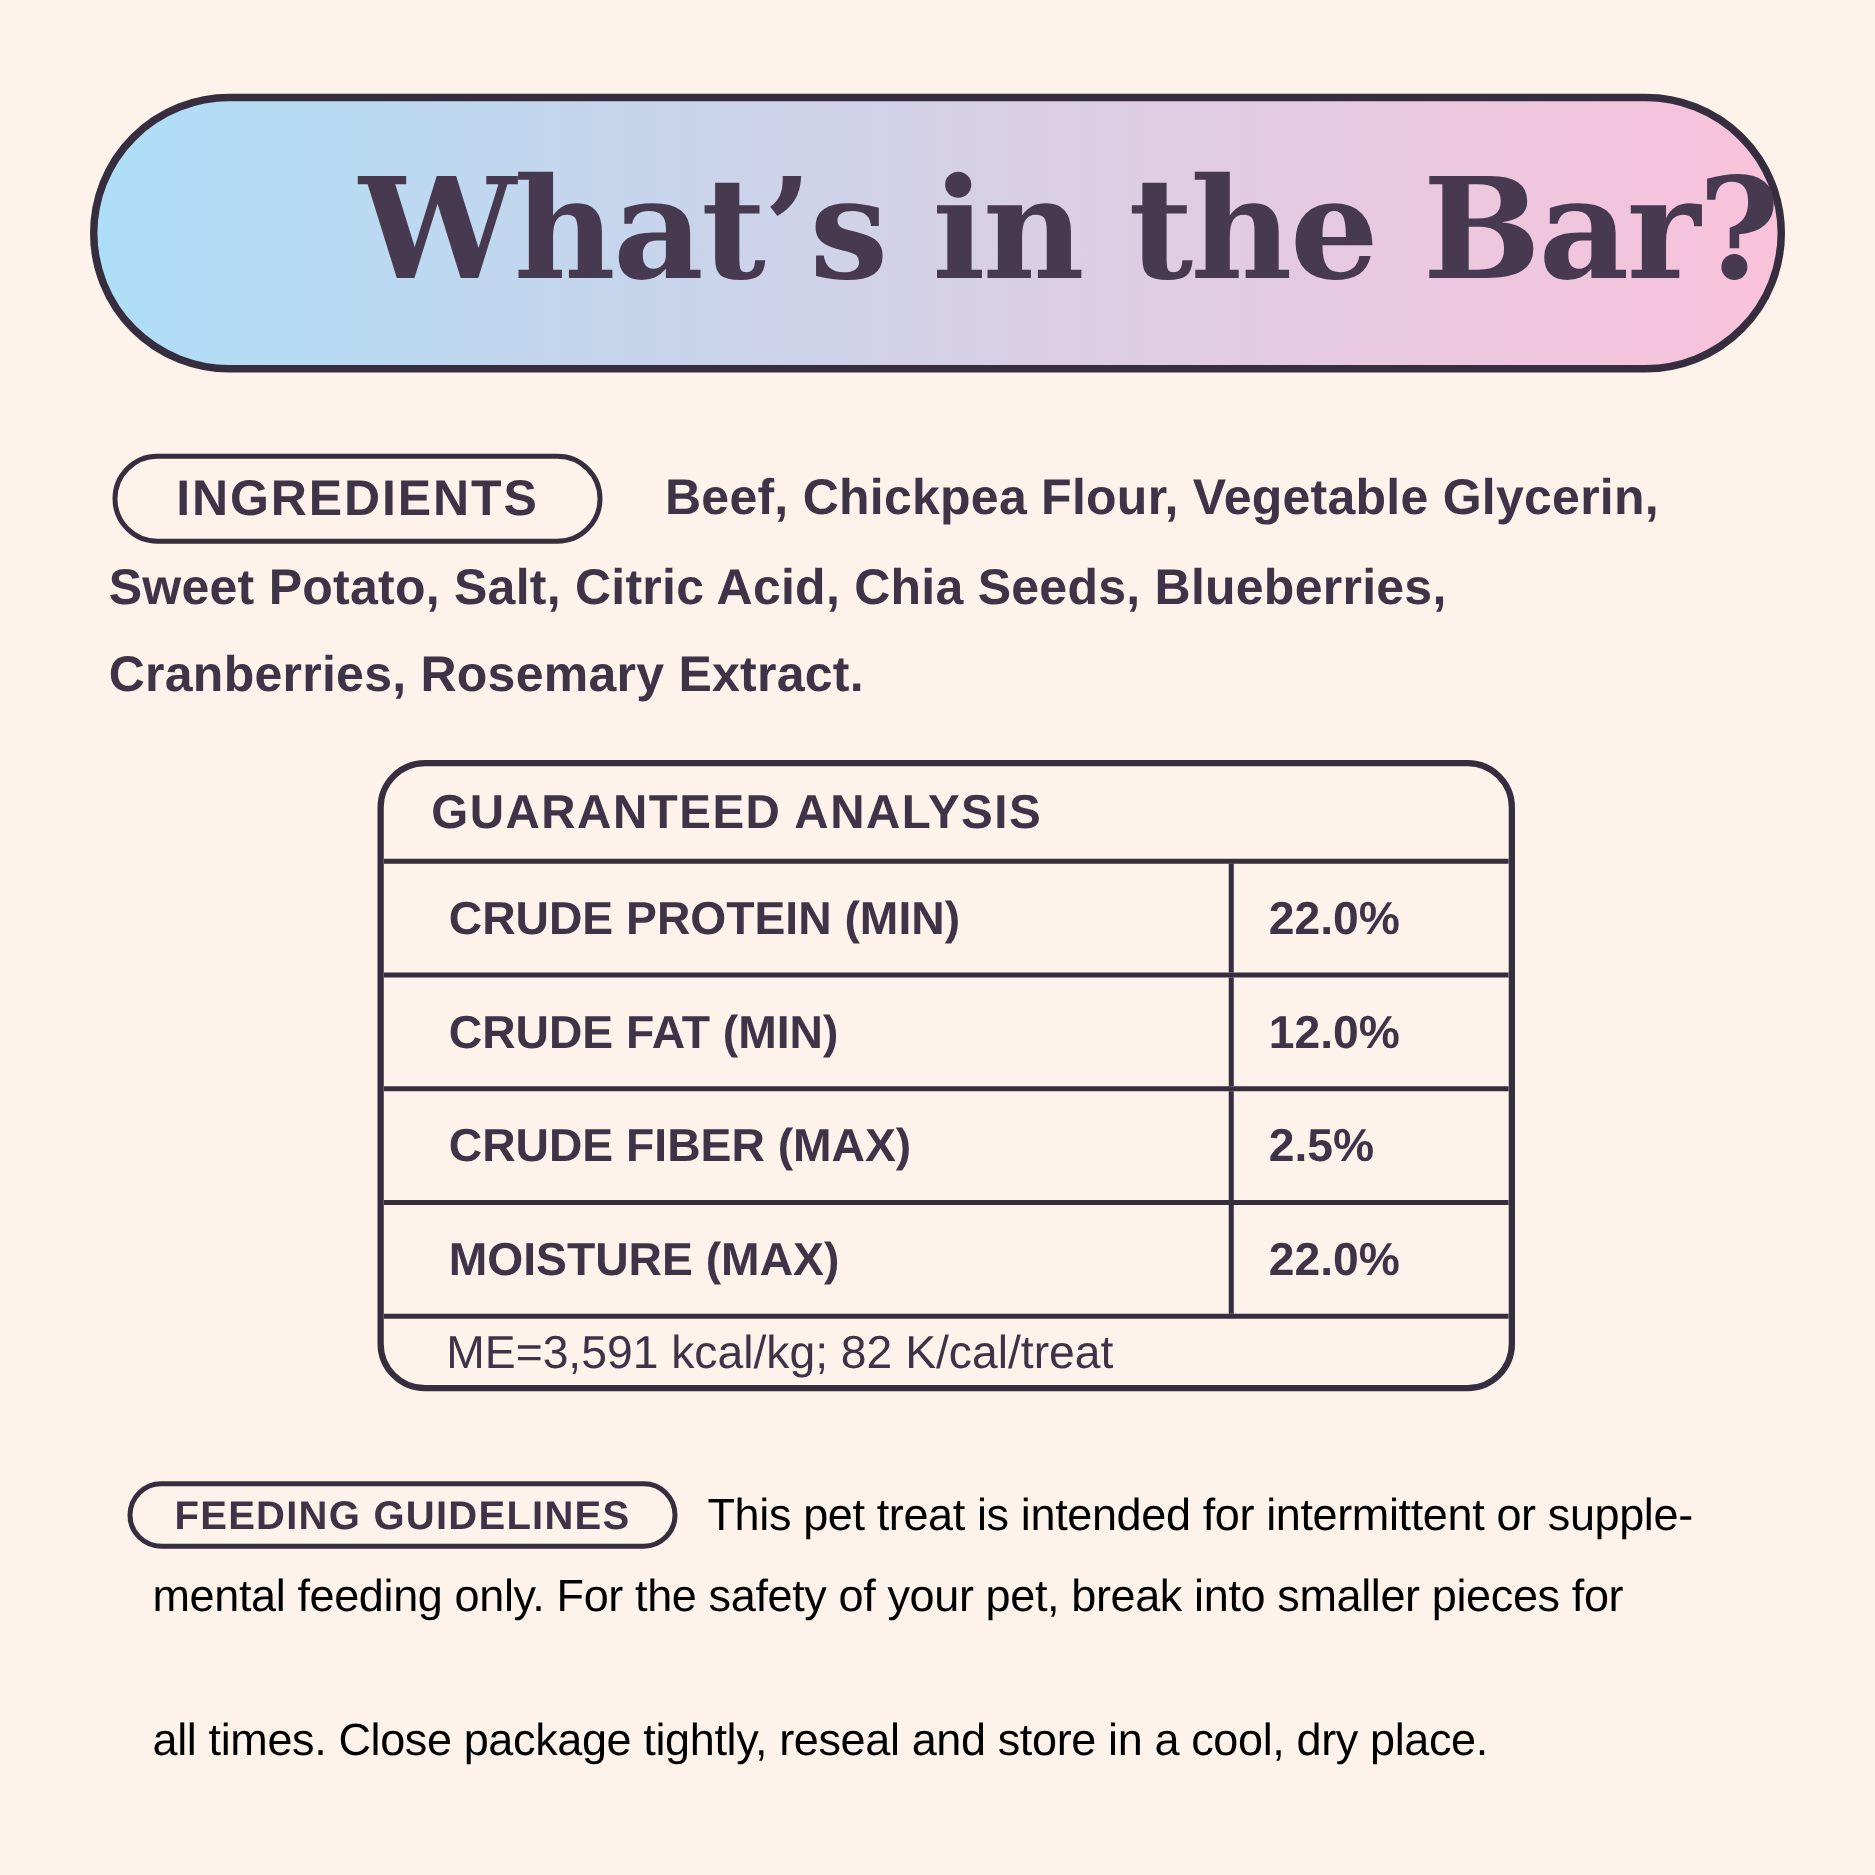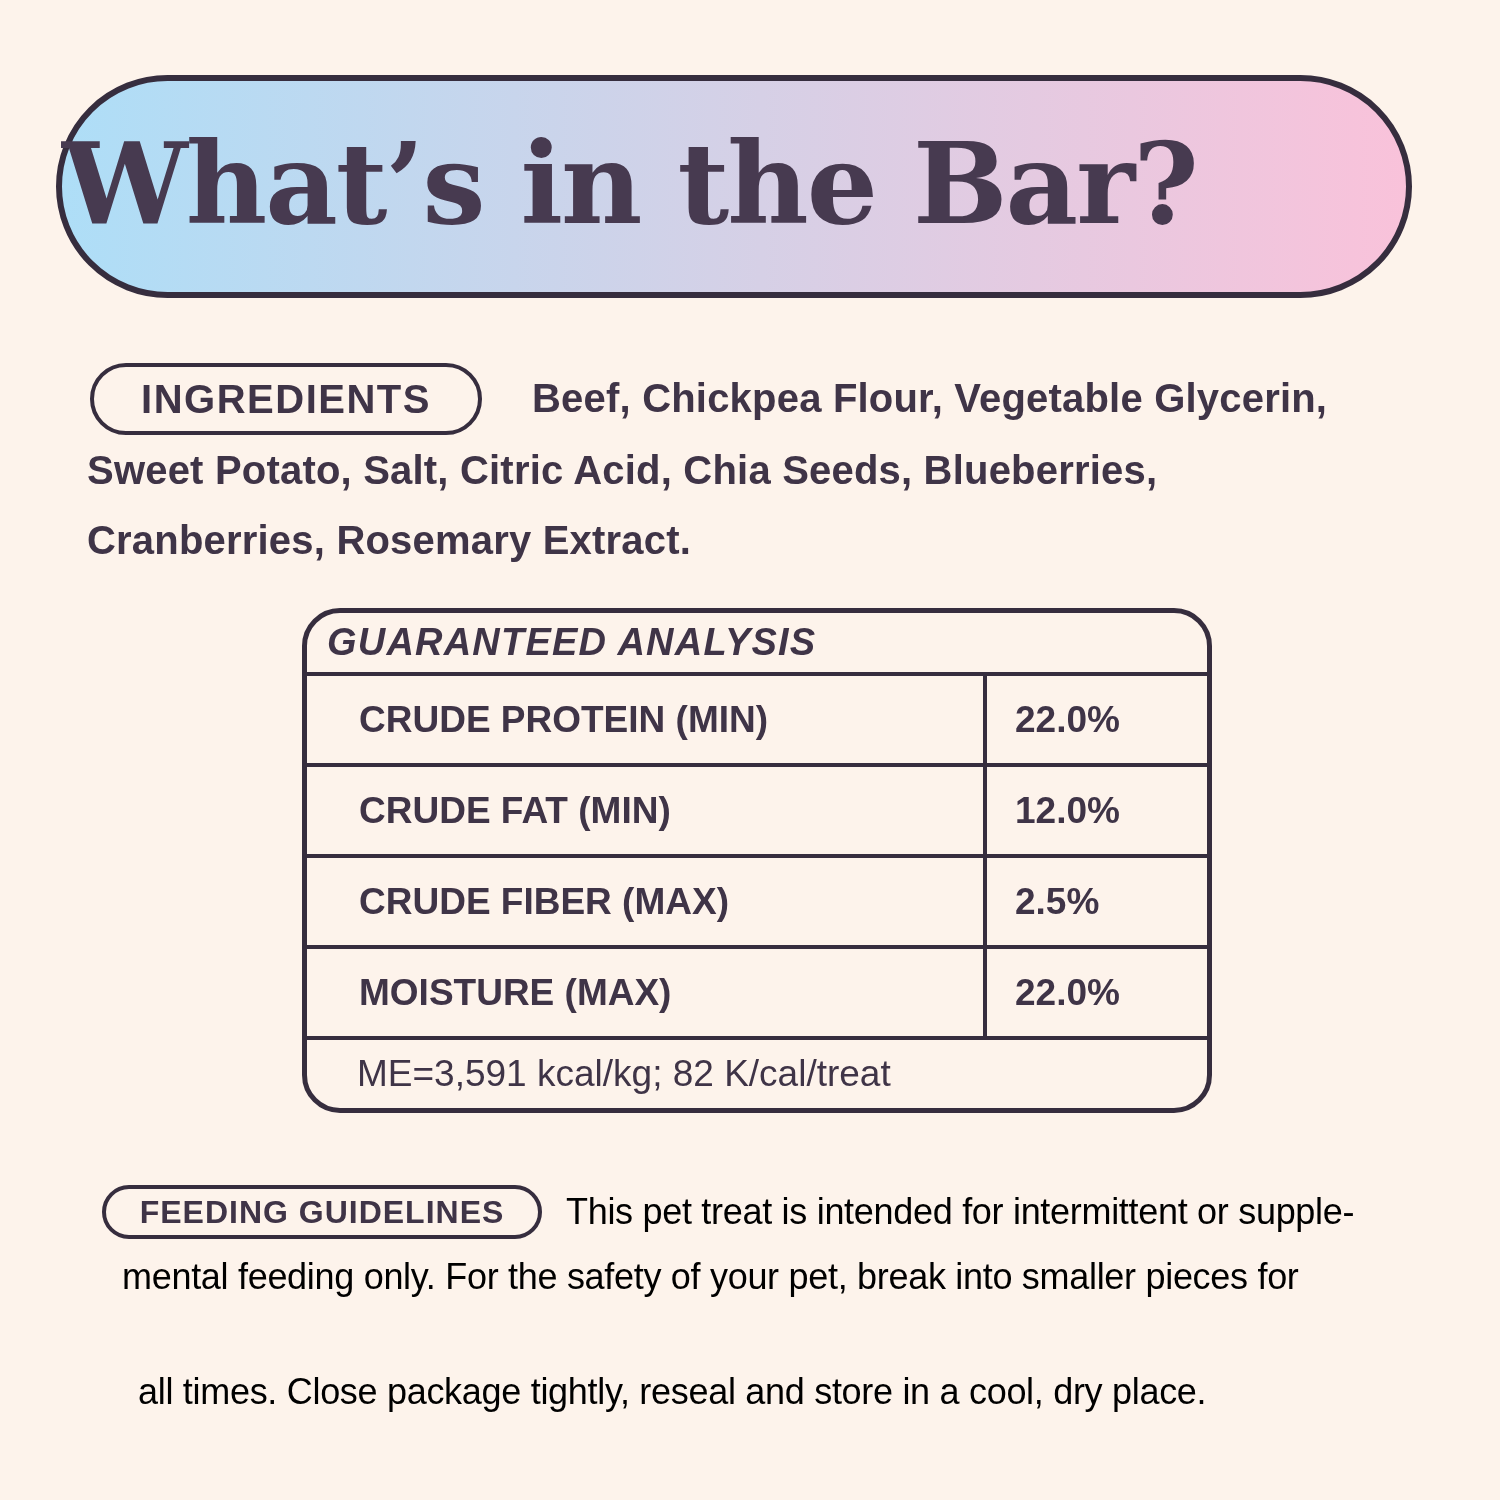--- a/index.html
+++ b/index.html
@@ -7,26 +7,26 @@
     position:relative;
     width:1500px;height:1500px;
     background:var(--background,#fdf3eb);
     font-family:"Liberation Sans",sans-serif;
     color:var(--ink,#3f3447);
     overflow:hidden;
   }
 
   
   .header-pill{
-    position:absolute;left:56px;top:75px;width:1356px;height:223px;
+    position:absolute;left:72px;top:75px;width:1356px;height:223px;
     box-sizing:border-box;
     border:6px solid var(--border,#362d3e);
     border-radius:112px;
     background:linear-gradient(90deg,var(--gradient_left,#aedef7) 0%,var(--gradient_mid,#d6d0e6) 52%,var(--gradient_right,#f9c2da) 100%);
-    display:flex;align-items:center;justify-content:flex-start;
+    display:flex;align-items:center;justify-content:flex-end;
   }
   .header-title{
     font-family:"DejaVu Serif",serif;
     font-weight:bold;
     font-size:112px;
     letter-spacing:-2px;
     color:#473a50;
     white-space:nowrap;
     padding-bottom:6px;
   }
@@ -46,36 +46,36 @@
   .text-line{position:absolute;white-space:nowrap;}
   .ing-line{font-size:40px;font-weight:bold;line-height:60px;height:60px;letter-spacing:0.2px;}
   .ing-line-1{left:532px;top:368px;}
   .ing-line-2{left:87px;top:440px;}
   .ing-line-3{left:87px;top:510px;}
 
   .feed-line{font-size:36px;font-weight:normal;line-height:52px;height:52px;letter-spacing:-0.3px;color:#000000;}
   .feed-line-1{left:566px;top:1186px;}
   .feed-line-2{left:122px;top:1251px;}
   .feed-line-3{left:122px;top:1311px;}
-  .feed-line-4{left:138px;top:1366px;}
+  .feed-line-4{left:122px;top:1366px;}
 
   
   .analysis-table{
     position:absolute;left:302px;top:608px;width:910px;height:505px;
     box-sizing:border-box;
     border:5px solid var(--border,#362d3e);
     border-radius:38px;
     display:flex;flex-direction:column;
     overflow:hidden;
   }
   .analysis-header{
-    flex:none;height:59px;
+    flex:none;height:74px;
     display:flex;align-items:center;
-    padding-left:20px;
-    font-size:38px;font-weight:bold;letter-spacing:1.2px;font-style:italic;
+    padding-left:38px;
+    font-size:38px;font-weight:bold;letter-spacing:1.2px;
   }
   .analysis-row{
     flex:none;height:91px;box-sizing:border-box;
     border-top:4px solid var(--border,#362d3e);
     display:flex;
   }
   .cell-label{
     flex:none;width:676px;box-sizing:border-box;
     display:flex;align-items:center;
     padding-left:52px;

